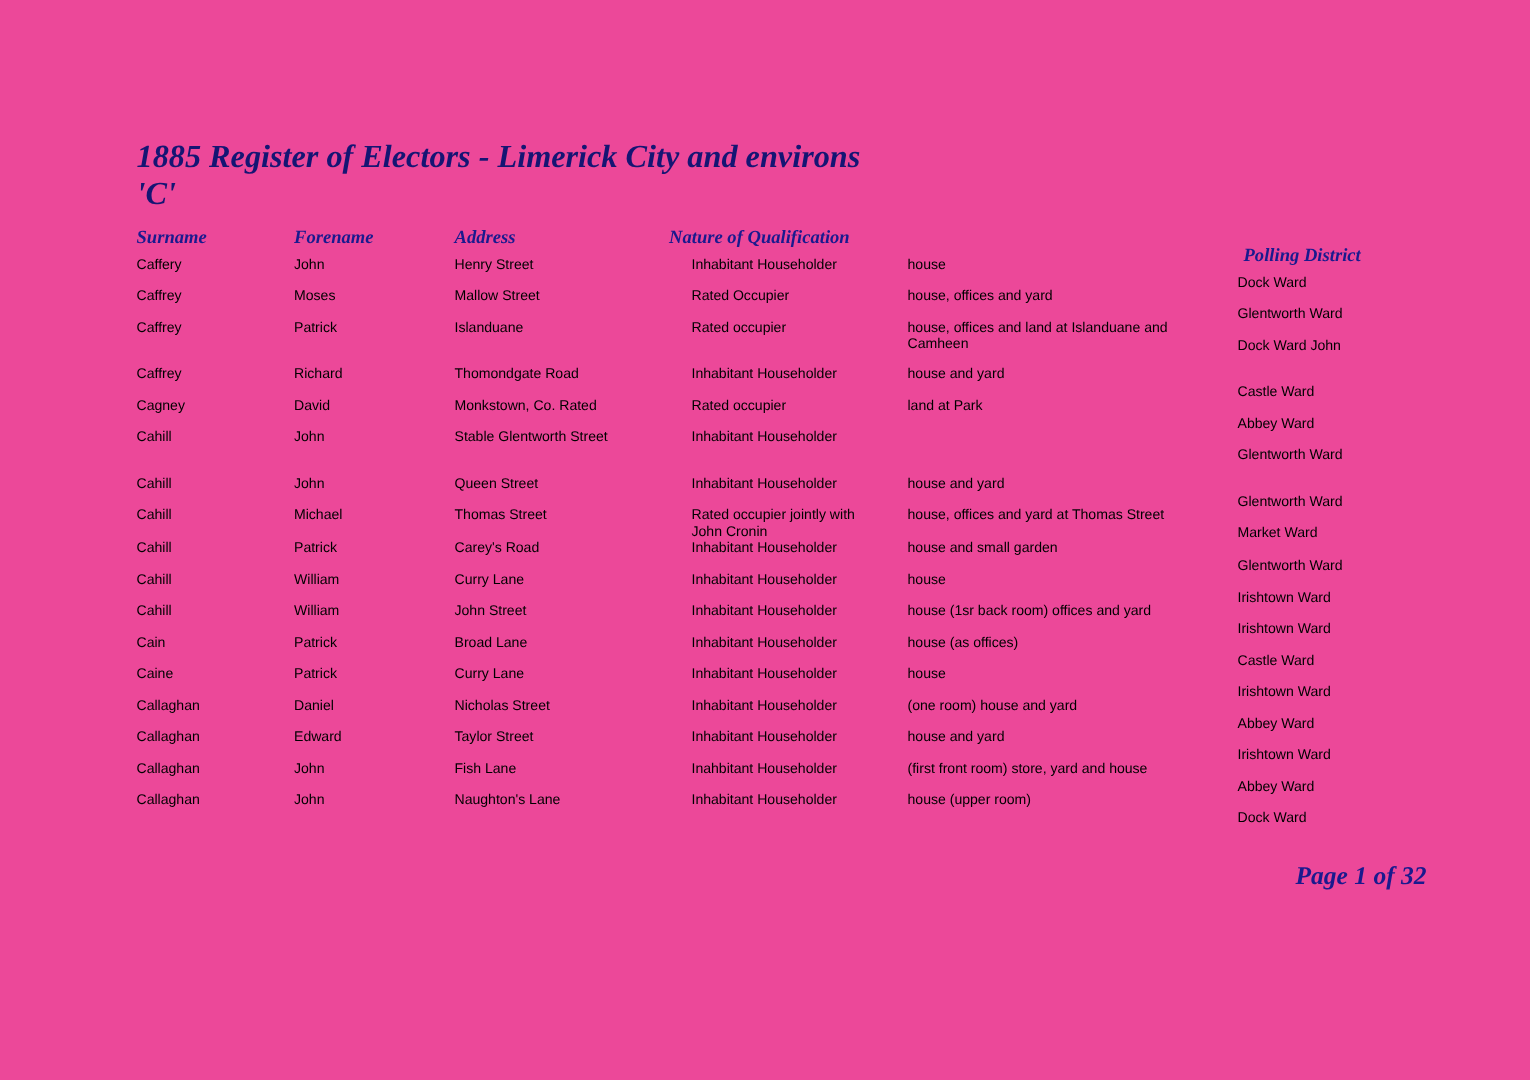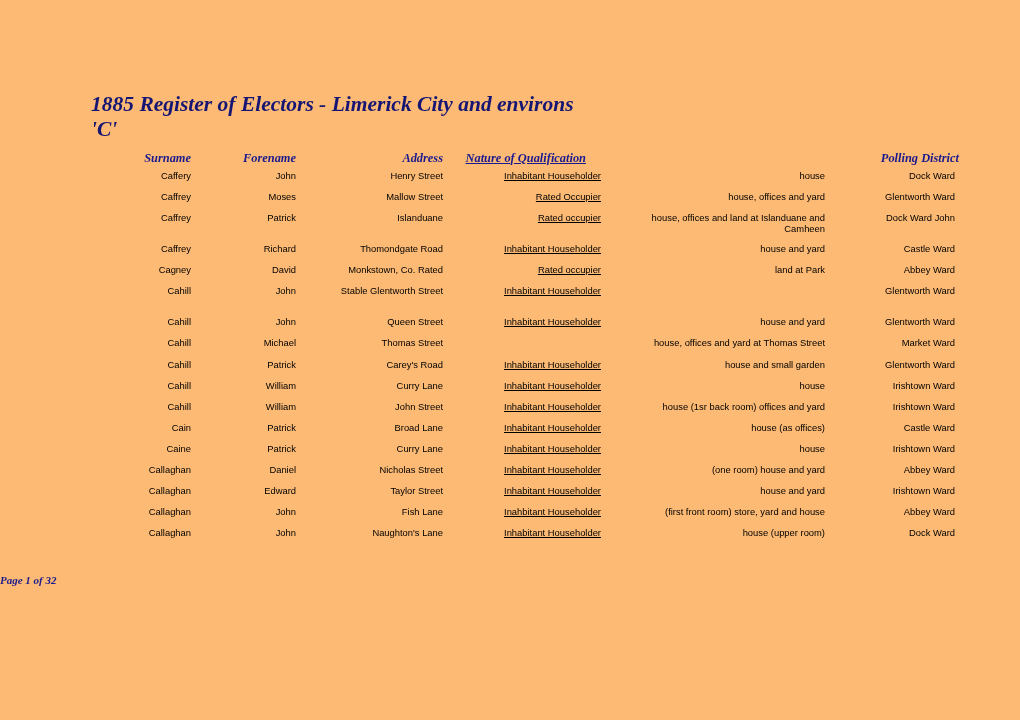--- a/index.html
+++ b/index.html
@@ -12,42 +12,41 @@
     height: 720px;
     position: relative;
     font-family: "Liberation Sans", sans-serif;
     overflow: hidden;
   }
   .page {
     position: absolute;
     left: 0; top: 0;
     width: 1020px;
     height: 720px;
-    background: #fdba74;
+    background: #ec4899;
   }
   .doc-title {
     position: absolute;
     left: 91px;
     top: 92px;
     width: 800px;
     font-family: "Liberation Serif", serif;
     font-weight: bold;
     font-style: italic;
     font-size: 21.5px;
     line-height: 25px;
     color: #151573;
     letter-spacing: 0px;
     white-space: pre-line;
   }
   .table {
     position: absolute;
     left: 91px;
     top: 151px;
     width: 860px;
-    text-align: right;
   }
   .row {
     position: relative;
     width: 860px;
   }
   .head-row {
     height: 20px;
   }
   .cell {
     position: absolute;
@@ -64,37 +63,37 @@
     font-style: italic;
     font-size: 12.4px;
     line-height: 14px;
     color: #1a1a8e;
     white-space: nowrap;
   }
   
   .c-surname   { left: 0px;   width: 100px; }
   .c-forename  { left: 105px; width: 100px; }
   .c-address   { left: 212px; width: 140px; }
-  .c-nature    { left: 370px; width: 140px; text-decoration: underline; }
+  .c-nature    { left: 370px; width: 140px; }
   .c-desc      { left: 514px; width: 220px; }
-  .c-poll      { left: 734px; width: 130px; }
+  .c-poll      { left: 734px; width: 130px; margin-top: 12px; }
 
   .head-row .c-nature { left: 355px; }
   .head-row .c-poll   { left: 738px; }
 
   .footer {
     position: absolute;
     left: 0;
     top: 574px;
     width: 951px;
-    text-align: left;
+    text-align: right;
     font-family: "Liberation Serif", serif;
     font-weight: bold;
     font-style: italic;
-    font-size: 11px;
+    font-size: 17px;
     color: #1a1a8e;
   }
 </style>
 </head>
 <body>
 
 <div class="page">
 
   <div class="doc-title">1885 Register of Electors - Limerick City and environs
 'C'</div>
@@ -161,20 +160,22 @@
           <span class="cell c-forename">John</span>
           <span class="cell c-address">Queen Street</span>
           <span class="cell c-nature">Inhabitant Householder</span>
           <span class="cell c-desc">house and yard</span>
           <span class="cell c-poll">Glentworth Ward</span>
         </div>
         <div class="row" style="height: 22px;">
           <span class="cell c-surname">Cahill</span>
           <span class="cell c-forename">Michael</span>
           <span class="cell c-address">Thomas Street</span>
+          <span class="cell c-nature">Rated occupier jointly with
+John Cronin</span>
           <span class="cell c-desc">house, offices and yard at Thomas Street</span>
           <span class="cell c-poll">Market Ward</span>
         </div>
         <div class="row" style="height: 21px;">
           <span class="cell c-surname">Cahill</span>
           <span class="cell c-forename">Patrick</span>
           <span class="cell c-address">Carey's Road</span>
           <span class="cell c-nature">Inhabitant Householder</span>
           <span class="cell c-desc">house and small garden</span>
           <span class="cell c-poll">Glentworth Ward</span>

